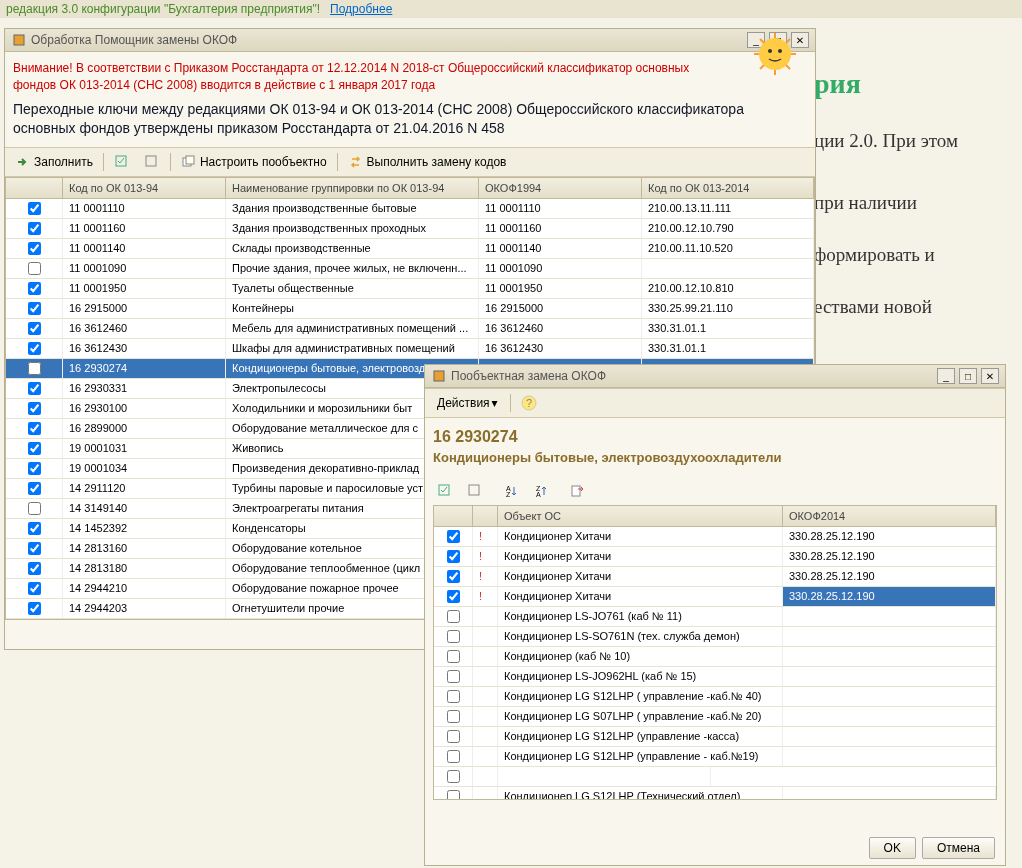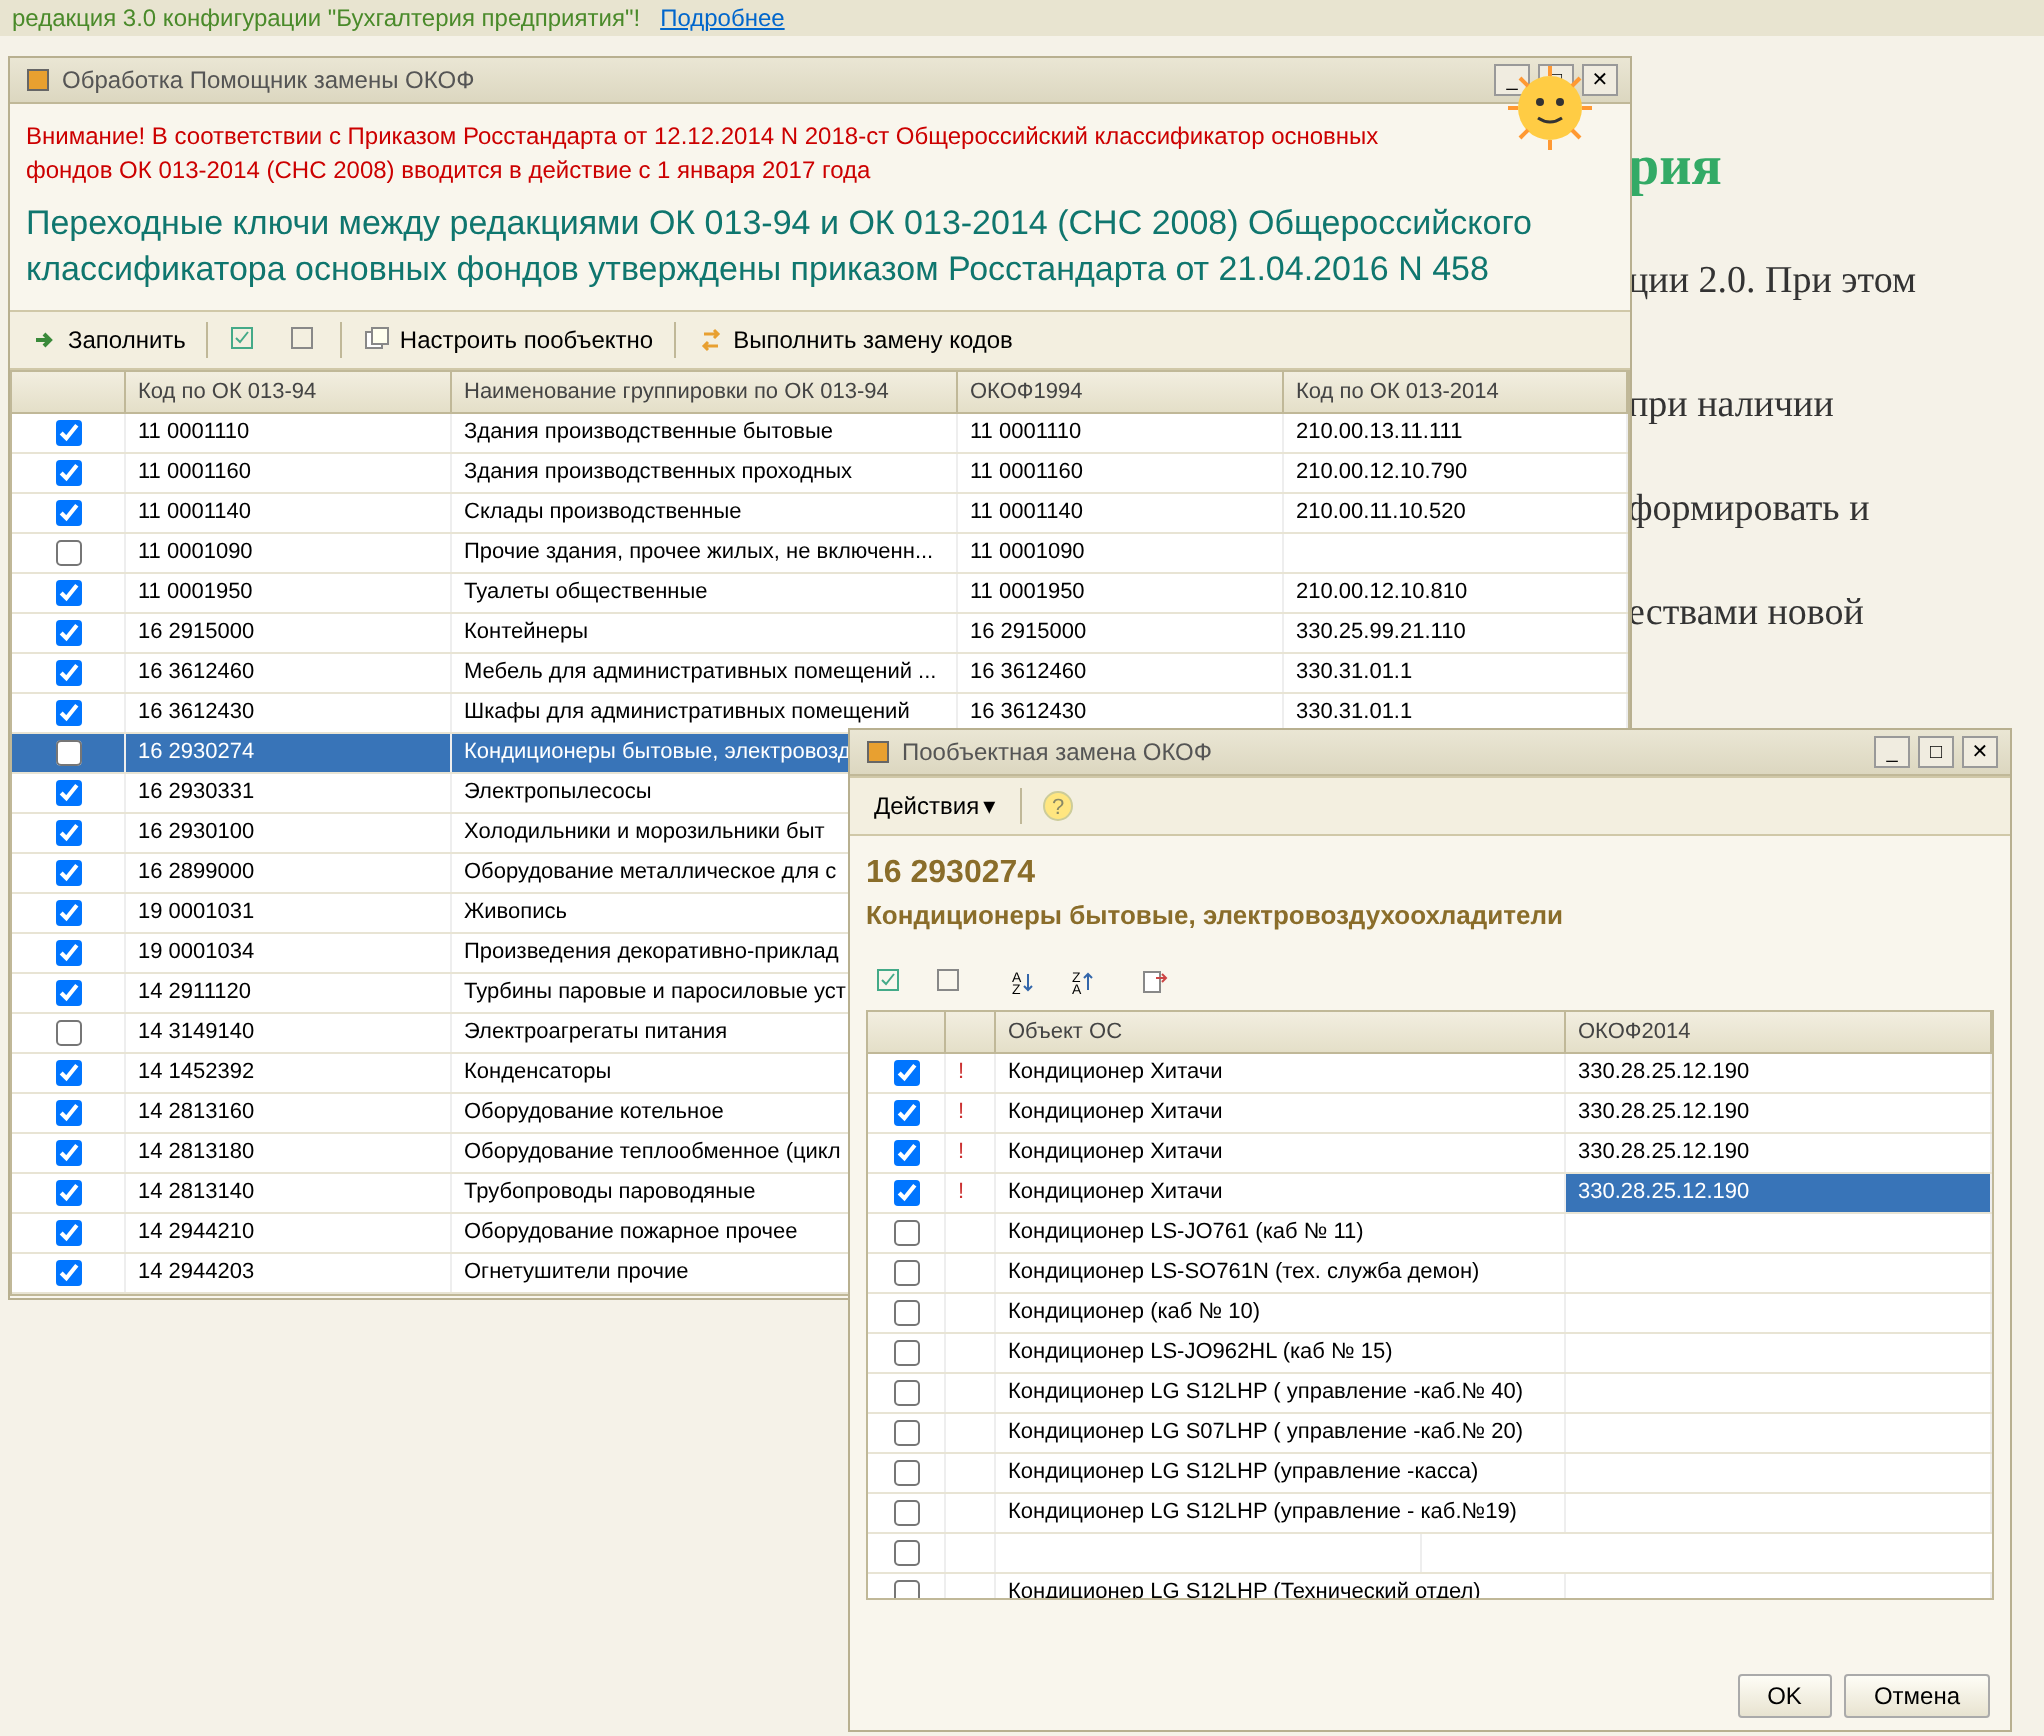--- a/index.html
+++ b/index.html
@@ -7,21 +7,21 @@
 .topbar a{color:#0066cc;text-decoration:underline}
 .green-text{color:#4a8a2a}
 .window{position:absolute;background:#f9f6ed;border:1px solid #b8b090}
 .win1{left:4px;top:28px;width:810px;height:620px;z-index:1}
 .win2{left:424px;top:364px;width:580px;height:500px;z-index:2}
 .titlebar{background:linear-gradient(#eae6d4,#dcd7c0);padding:3px 6px;display:flex;align-items:center;gap:4px;border-bottom:1px solid #c0b898}
 .titlebar .ttext{flex:1;font-size:12px;color:#555}
 .winbtn{width:16px;height:14px;border:1px solid #999;background:#f0ece0;display:flex;align-items:center;justify-content:center;font-size:10px;cursor:pointer}
 .body-pad{padding:8px}
 .notice-red{color:#c00;font-size:12px;line-height:1.4;position:relative;padding-right:90px}
-.notice-blue{color:#0f766e;font-size:17px;line-height:1.4;margin-top:6px}
+.notice-blue{color:#0f172a;font-size:14px;line-height:1.4;margin-top:6px}
 .sun{position:absolute;right:10px;top:0;width:60px;height:50px}
 .toolbar{display:flex;align-items:center;gap:6px;padding:4px 6px;border-top:1px solid #d0c8a8;border-bottom:1px solid #d0c8a8;background:#f3efe0;font-size:12px}
 .toolbar .sep{width:1px;height:18px;background:#c0b898}
 .tbtn{display:flex;align-items:center;gap:3px;cursor:pointer;padding:2px 4px}
 .icon{width:16px;height:16px;display:inline-flex;align-items:center;justify-content:center}
 .grid{border:1px solid #c0b898;background:#fff}
 .grid-head{display:flex;background:linear-gradient(#f2eee0,#e4dfc8);border-bottom:1px solid #c0b898}
 .grid-head .cell{padding:4px 6px;border-right:1px solid #c0b898;font-size:11px;color:#444}
 .grid-body{max-height:440px;overflow:auto}
 .grid-row{display:flex;border-bottom:1px solid #e8e4d4}
@@ -319,29 +319,20 @@
           </div>
   <div class="cell c-code">14 2813180</div>
   <div class="cell c-name">Оборудование теплообменное (цикл</div>
   <div class="cell c-okof"></div>
   <div class="cell c-new"></div>
         </div>
         <div class="grid-row">
           <div class="cell chk">
             <input type="checkbox" checked="" style="">
           </div>
-  <div class="cell c-code">14 2813140</div>
-  <div class="cell c-name">Трубопроводы пароводяные</div>
-  <div class="cell c-okof"></div>
-  <div class="cell c-new"></div>
-        </div>
-        <div class="grid-row">
-          <div class="cell chk">
-            <input type="checkbox" checked="" style="">
-          </div>
   <div class="cell c-code">14 2944210</div>
   <div class="cell c-name">Оборудование пожарное прочее</div>
   <div class="cell c-okof"></div>
   <div class="cell c-new"></div>
         </div>
         <div class="grid-row">
           <div class="cell chk">
             <input type="checkbox" checked="" style="">
           </div>
   <div class="cell c-code">14 2944203</div>

